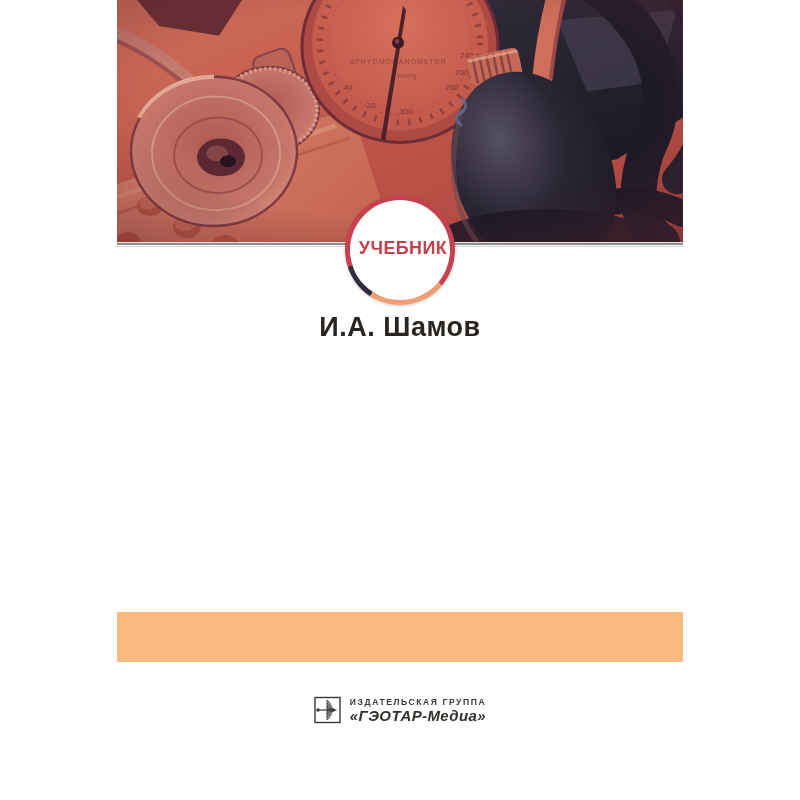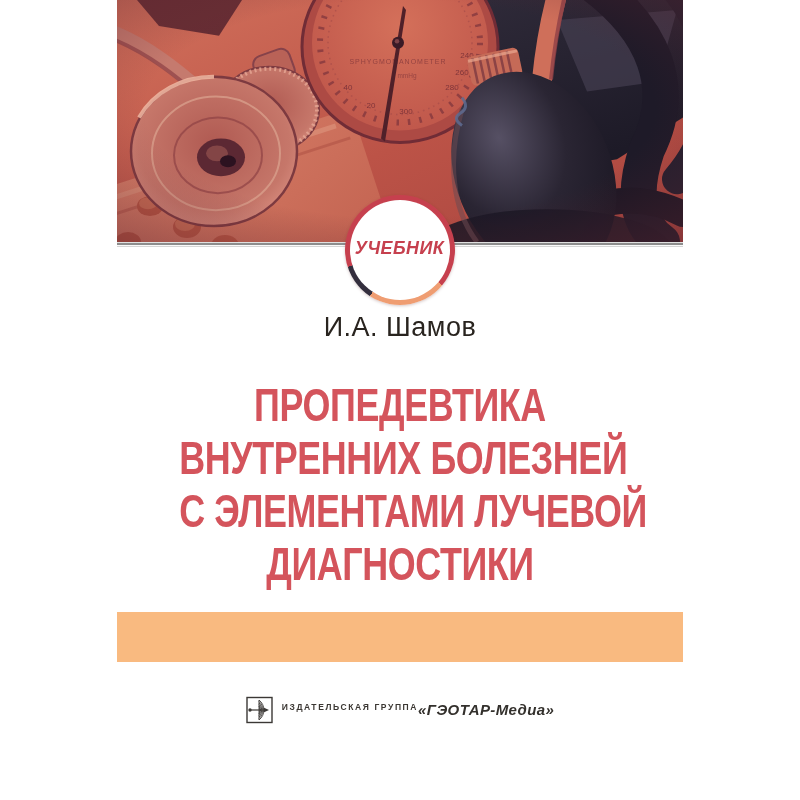--- a/index.html
+++ b/index.html
@@ -16,37 +16,37 @@
 
   .badge{position:absolute;left:228px;top:195px;width:110px;height:110px;border-radius:50%;
          z-index:2;
          background:conic-gradient(from 0deg,
             var(--badge-red) 0deg 130deg,
             var(--badge-orange) 130deg 213deg,
             var(--badge-dark) 213deg 252deg,
             var(--badge-red) 252deg 360deg);
          box-shadow:0 1px 3px rgba(90,30,30,.25);}
   .badge-inner{position:absolute;inset:5px;border-radius:50%;background:#ffffff;
-         display:flex;align-items:center;justify-content:center;font-style:italic;}
+         display:flex;align-items:center;justify-content:flex-end;}
   .badge-label{font-size:19px;font-weight:bold;letter-spacing:.5px;color:var(--badge-red);
          transform:translateY(-2px) scaleX(.94);}
 
   .author{position:absolute;left:0;top:312px;width:566px;text-align:center;
-          font-size:27px;font-weight:normal;letter-spacing:.5px;color:#29241f;}
+          font-size:27px;font-weight:bold;letter-spacing:.5px;color:#29241f;}
 
   .title{position:absolute;left:0;top:379px;width:566px;text-align:center;color:var(--title-red);}
   .title-line{display:block;font-size:46px;line-height:53px;font-weight:bold;
           letter-spacing:-.5px;transform:scaleX(.78);transform-origin:50% 50%;white-space:nowrap;}
 
   .band{position:absolute;left:0;top:612px;width:566px;height:50px;background:var(--band-orange);}
 
   .publisher{position:absolute;left:0;top:696px;width:566px;display:flex;
           align-items:center;justify-content:center;gap:9px;}
   .pub-logo{width:27px;height:28px;flex:0 0 auto;}
-  .pub-text{display:flex;flex-direction:row;justify-content:center;}
+  .pub-text{display:flex;flex-direction:column;justify-content:center;}
   .pub-group{font-size:8.5px;font-weight:bold;letter-spacing:1.6px;color:#3b3733;line-height:11px;}
   .pub-name{font-size:15px;font-weight:bold;letter-spacing:.4px;color:#33302c;line-height:16px;font-style:italic;}
 </style>
 </head>
 <body>
 
 <div class="page" style="--title-red: #d4545c; --badge-red: #c6404e; --badge-orange: #ef9d72; --badge-dark: #332e3d; --band-orange: #f9ba80;">
   <div class="cover">
 
     <div class="photo">
@@ -184,26 +184,20 @@
     <div class="rule"></div>
 
     <div class="badge">
       <div class="badge-inner">
         <span class="badge-label">УЧЕБНИК</span>
       </div>
     </div>
 
     <div class="author">И.А. Шамов</div>
 
-    <div class="title">
-      <span class="title-line">ПРОПЕДЕВТИКА</span>
-      <span class="title-line">ВНУТРЕННИХ БОЛЕЗНЕЙ</span>
-      <span class="title-line">С ЭЛЕМЕНТАМИ ЛУЧЕВОЙ</span>
-      <span class="title-line">ДИАГНОСТИКИ</span>
-    </div>
 
     <div class="band"></div>
 
     <div class="publisher">
       <svg class="pub-logo" viewBox="0 0 27 28">
         <rect x="1" y="1.5" width="25" height="25" fill="#ffffff" stroke="#3b3835" stroke-width="1.4"></rect>
         <g stroke="#3b3835" fill="none" stroke-width="0.9">
           <path d="M13 4 C19.5 9 19.5 19 13 24"></path>
           <path d="M13 5.5 C18 9.5 18 18.5 13 22.5"></path>
           <path d="M13 7 C16.5 10 16.5 18 13 21"></path>

